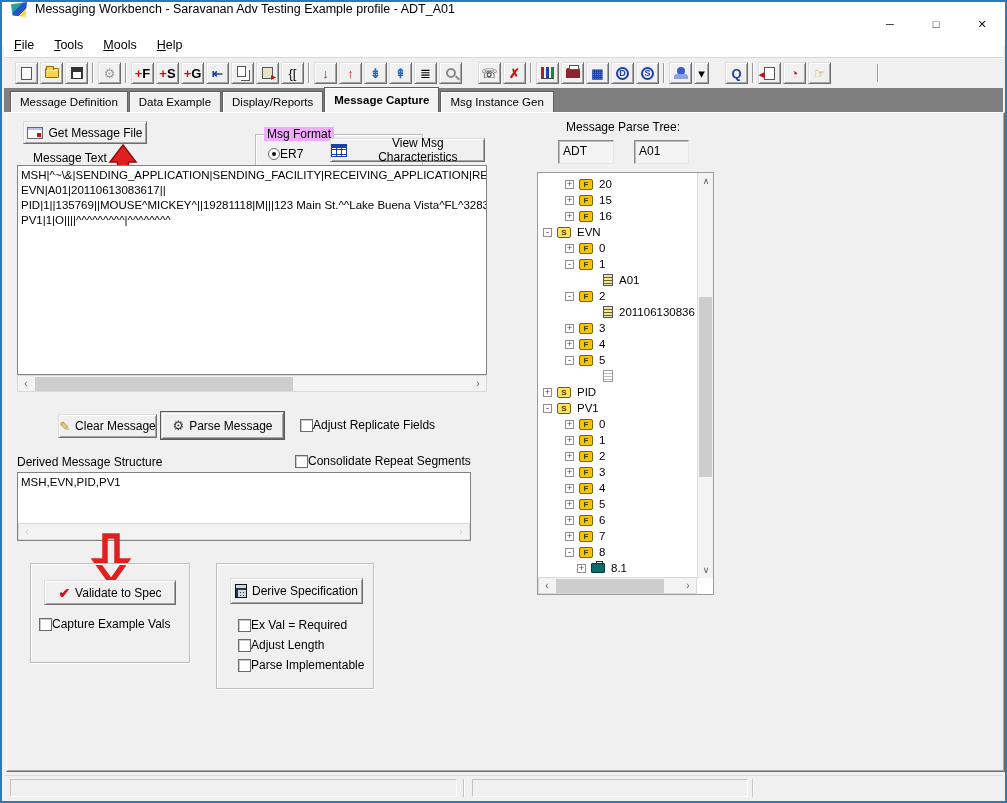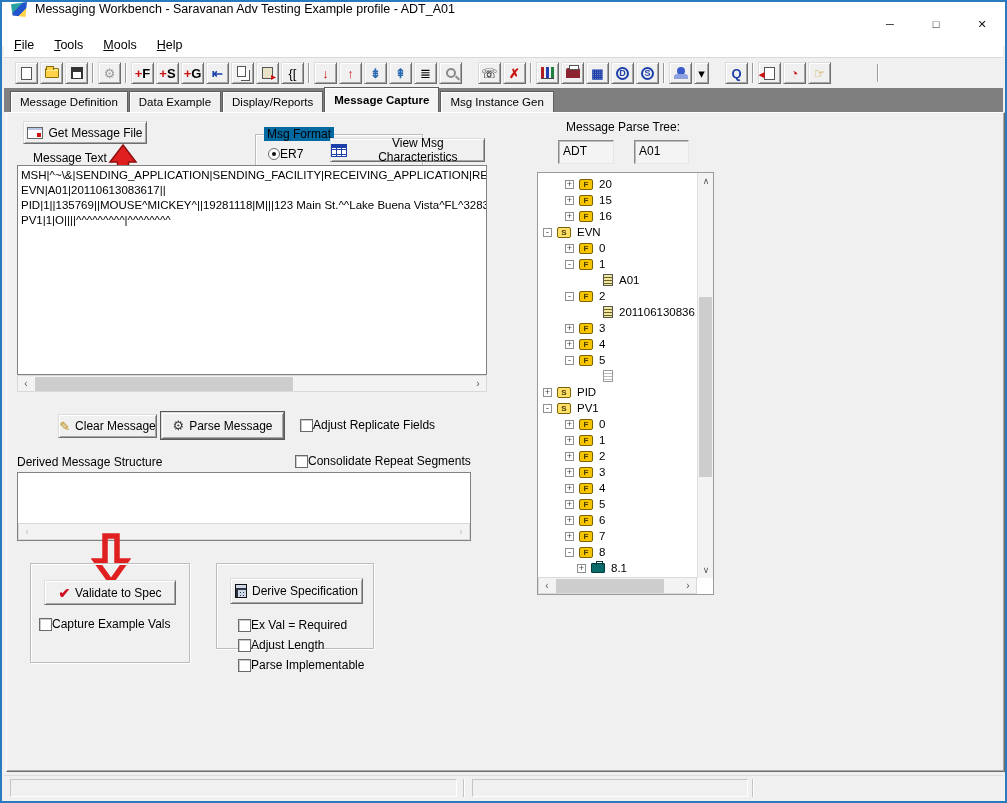--- a/index.html
+++ b/index.html
@@ -7,21 +7,21 @@
   body { font-family:"Liberation Sans", sans-serif; font-size:12px; color:#000; background:#fff; }
   #win { position:relative; width:1007px; height:803px; background:#f0f0f0;
          border:2px solid var(--c-window_border,#2a7ac0); overflow:hidden; }
 
   
   .btn3d { background:#f0f0f0; border:1px solid #6e6e6e; border-top-color:#dcdcdc; border-left-color:#dcdcdc;
            box-shadow: inset 1px 1px 0 #ffffff, inset -1px -1px 0 #a6a6a6;
            font-family:"Liberation Sans",sans-serif; font-size:12px; color:#000; cursor:default;
            display:flex; align-items:center; justify-content:center; gap:5px; }
   .group { position:absolute; border:1px solid #bdbdbd; box-shadow: inset 1px 1px 0 #fff, 1px 1px 0 #fff; }
-  .group > .legend { position:absolute; top:-8px; left:8px; background:#0369a1; padding:0 3px; font-size:12px; }
+  .group > .legend { position:absolute; top:-8px; left:8px; background:#f0abfc; padding:0 3px; font-size:12px; }
 
   
   .titlebar { position:absolute; left:0; top:0; right:0; height:44px; background:var(--c-titlebar_bg,#fff);
               display:flex; align-items:flex-start; }
   .appicon { width:16px; height:15px; margin:0 8px 0 9px; position:relative;
              background: linear-gradient(135deg,#2aa0a0 0 40%, #2255cc 40% 70%, #ffd24a 70%);
              clip-path: polygon(0 15%,100% 0,90% 100%,10% 90%); }
   .title-text { font-size:12.5px; }
   .wincontrols { margin-left:auto; display:flex; height:100%; }
   .wbtn { width:46px; height:100%; display:flex; align-items:center; justify-content:center; font-size:11px; color:#111; }
@@ -343,20 +343,21 @@
       <span>Adjust Replicate Fields</span>
     </span>
 
     <span class="lbl" style="left:10px;top:342px">Derived Message Structure</span>
     <span class="cbrow" style="left:288px;top:341px">
       <span class="cbbox"></span>
       <span>Consolidate Repeat Segments</span>
     </span>
 
     <div class="structbox">
+      <div class="structtext">MSH,EVN,PID,PV1</div>
       <div class="hscroll">
         <span class="sarrow dis">‹</span>
         <span class="sarrow right dis">›</span>
       </div>
     </div>
 
     <svg class="ann" style="left:84px;top:420px" width="40" height="52" viewBox="0 0 40 52">
       <path d="M14 3 H26 V28 H35 L20 49 L5 28 H14 Z" fill="none" stroke="var(--c-annotation,#e02020)" stroke-width="5.5"></path>
     </svg>
 
@@ -364,21 +365,21 @@
       <button class="btn3d" style="position:absolute;left:13px;top:16px;width:132px;height:25px">
         <span style="color:#cf1020;font-weight:bold;font-size:14px">✔</span>
         <span>Validate to Spec</span>
       </button>
       <span class="cbrow" style="left:8px;top:53px">
         <span class="cbbox"></span>
         <span>Capture Example Vals</span>
       </span>
     </div>
 
-    <div class="group" style="left:209px;top:450px;width:158px;height:86px">
+    <div class="group" style="left:209px;top:450px;width:158px;height:126px">
       <button class="btn3d" style="position:absolute;left:13px;top:14px;width:133px;height:26px">
         <span class="ic ic-calc"></span>
         <span>Derive Specification</span>
       </button>
       <span class="cbrow" style="left:21px;top:54px">
         <span class="cbbox"></span>
         <span>Ex Val = Required</span>
       </span>
       <span class="cbrow" style="left:21px;top:74px">
         <span class="cbbox"></span>

